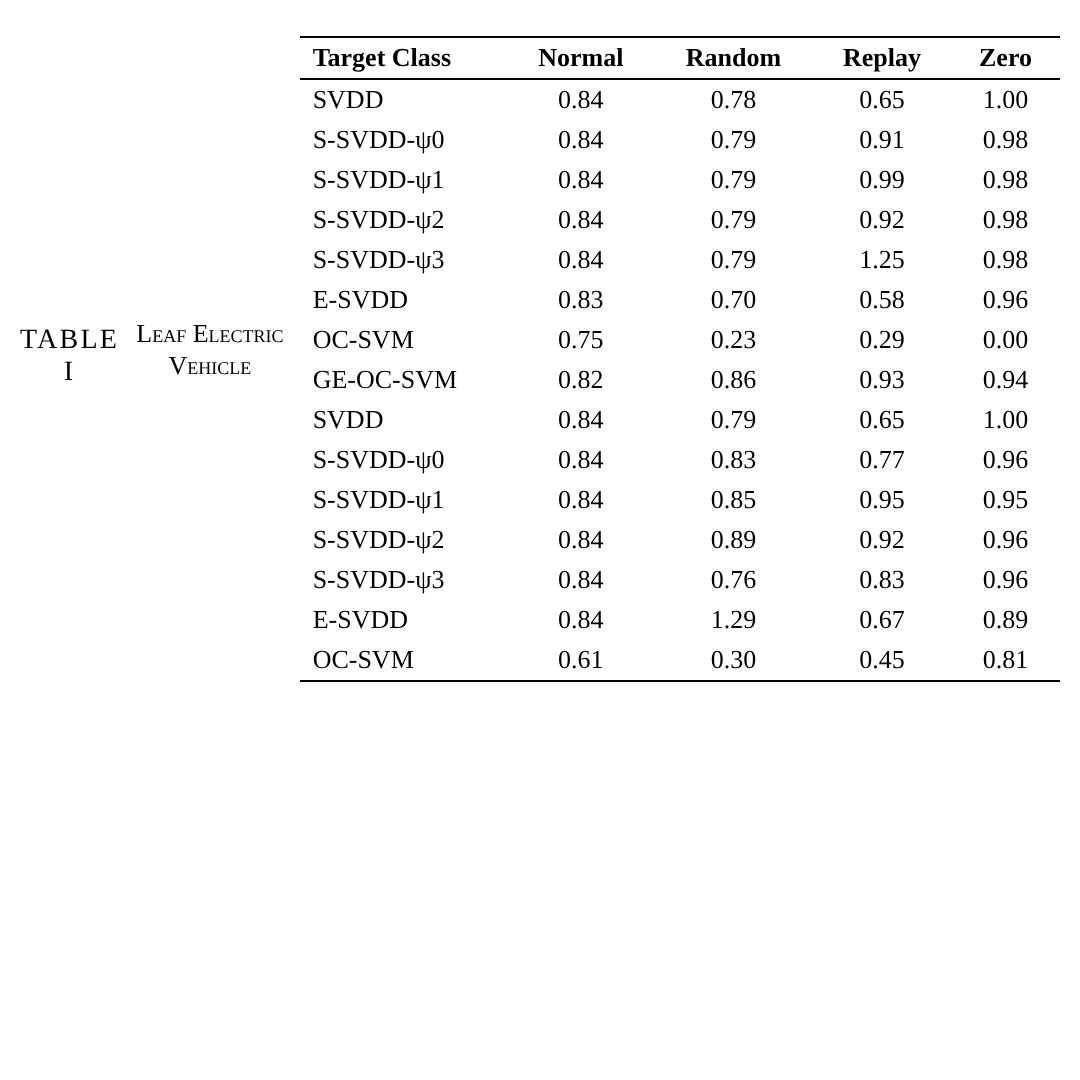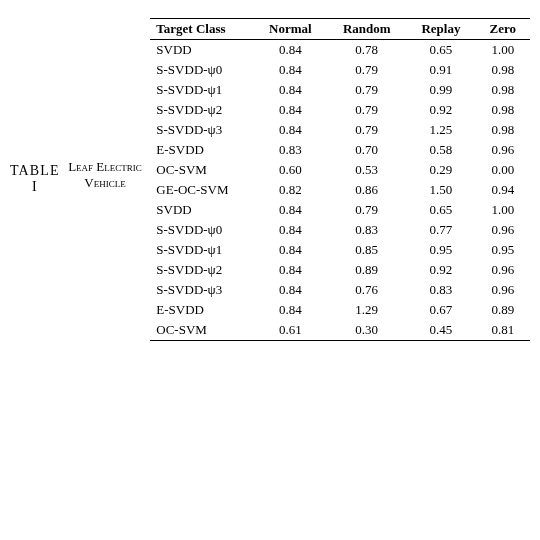--- a/index.html
+++ b/index.html
@@ -121,30 +121,30 @@
         </tr>
         <tr class="data-row">
           <td>E-SVDD</td>
           <td>0.83</td>
           <td>0.70</td>
           <td>0.58</td>
           <td>0.96</td>
         </tr>
         <tr class="data-row">
           <td>OC-SVM</td>
-          <td>0.60</td>
-          <td>0.53</td>
+          <td>0.75</td>
+          <td>0.23</td>
           <td>0.29</td>
           <td>0.00</td>
         </tr>
         <tr class="data-row">
           <td>GE-OC-SVM</td>
           <td>0.82</td>
           <td>0.86</td>
-          <td>1.50</td>
+          <td>0.93</td>
           <td>0.94</td>
         </tr>
         <tr class="data-row">
           <td>SVDD</td>
           <td class="bold">0.84</td>
           <td>0.79</td>
           <td>0.65</td>
           <td class="bold">1.00</td>
         </tr>
         <tr class="data-row">

